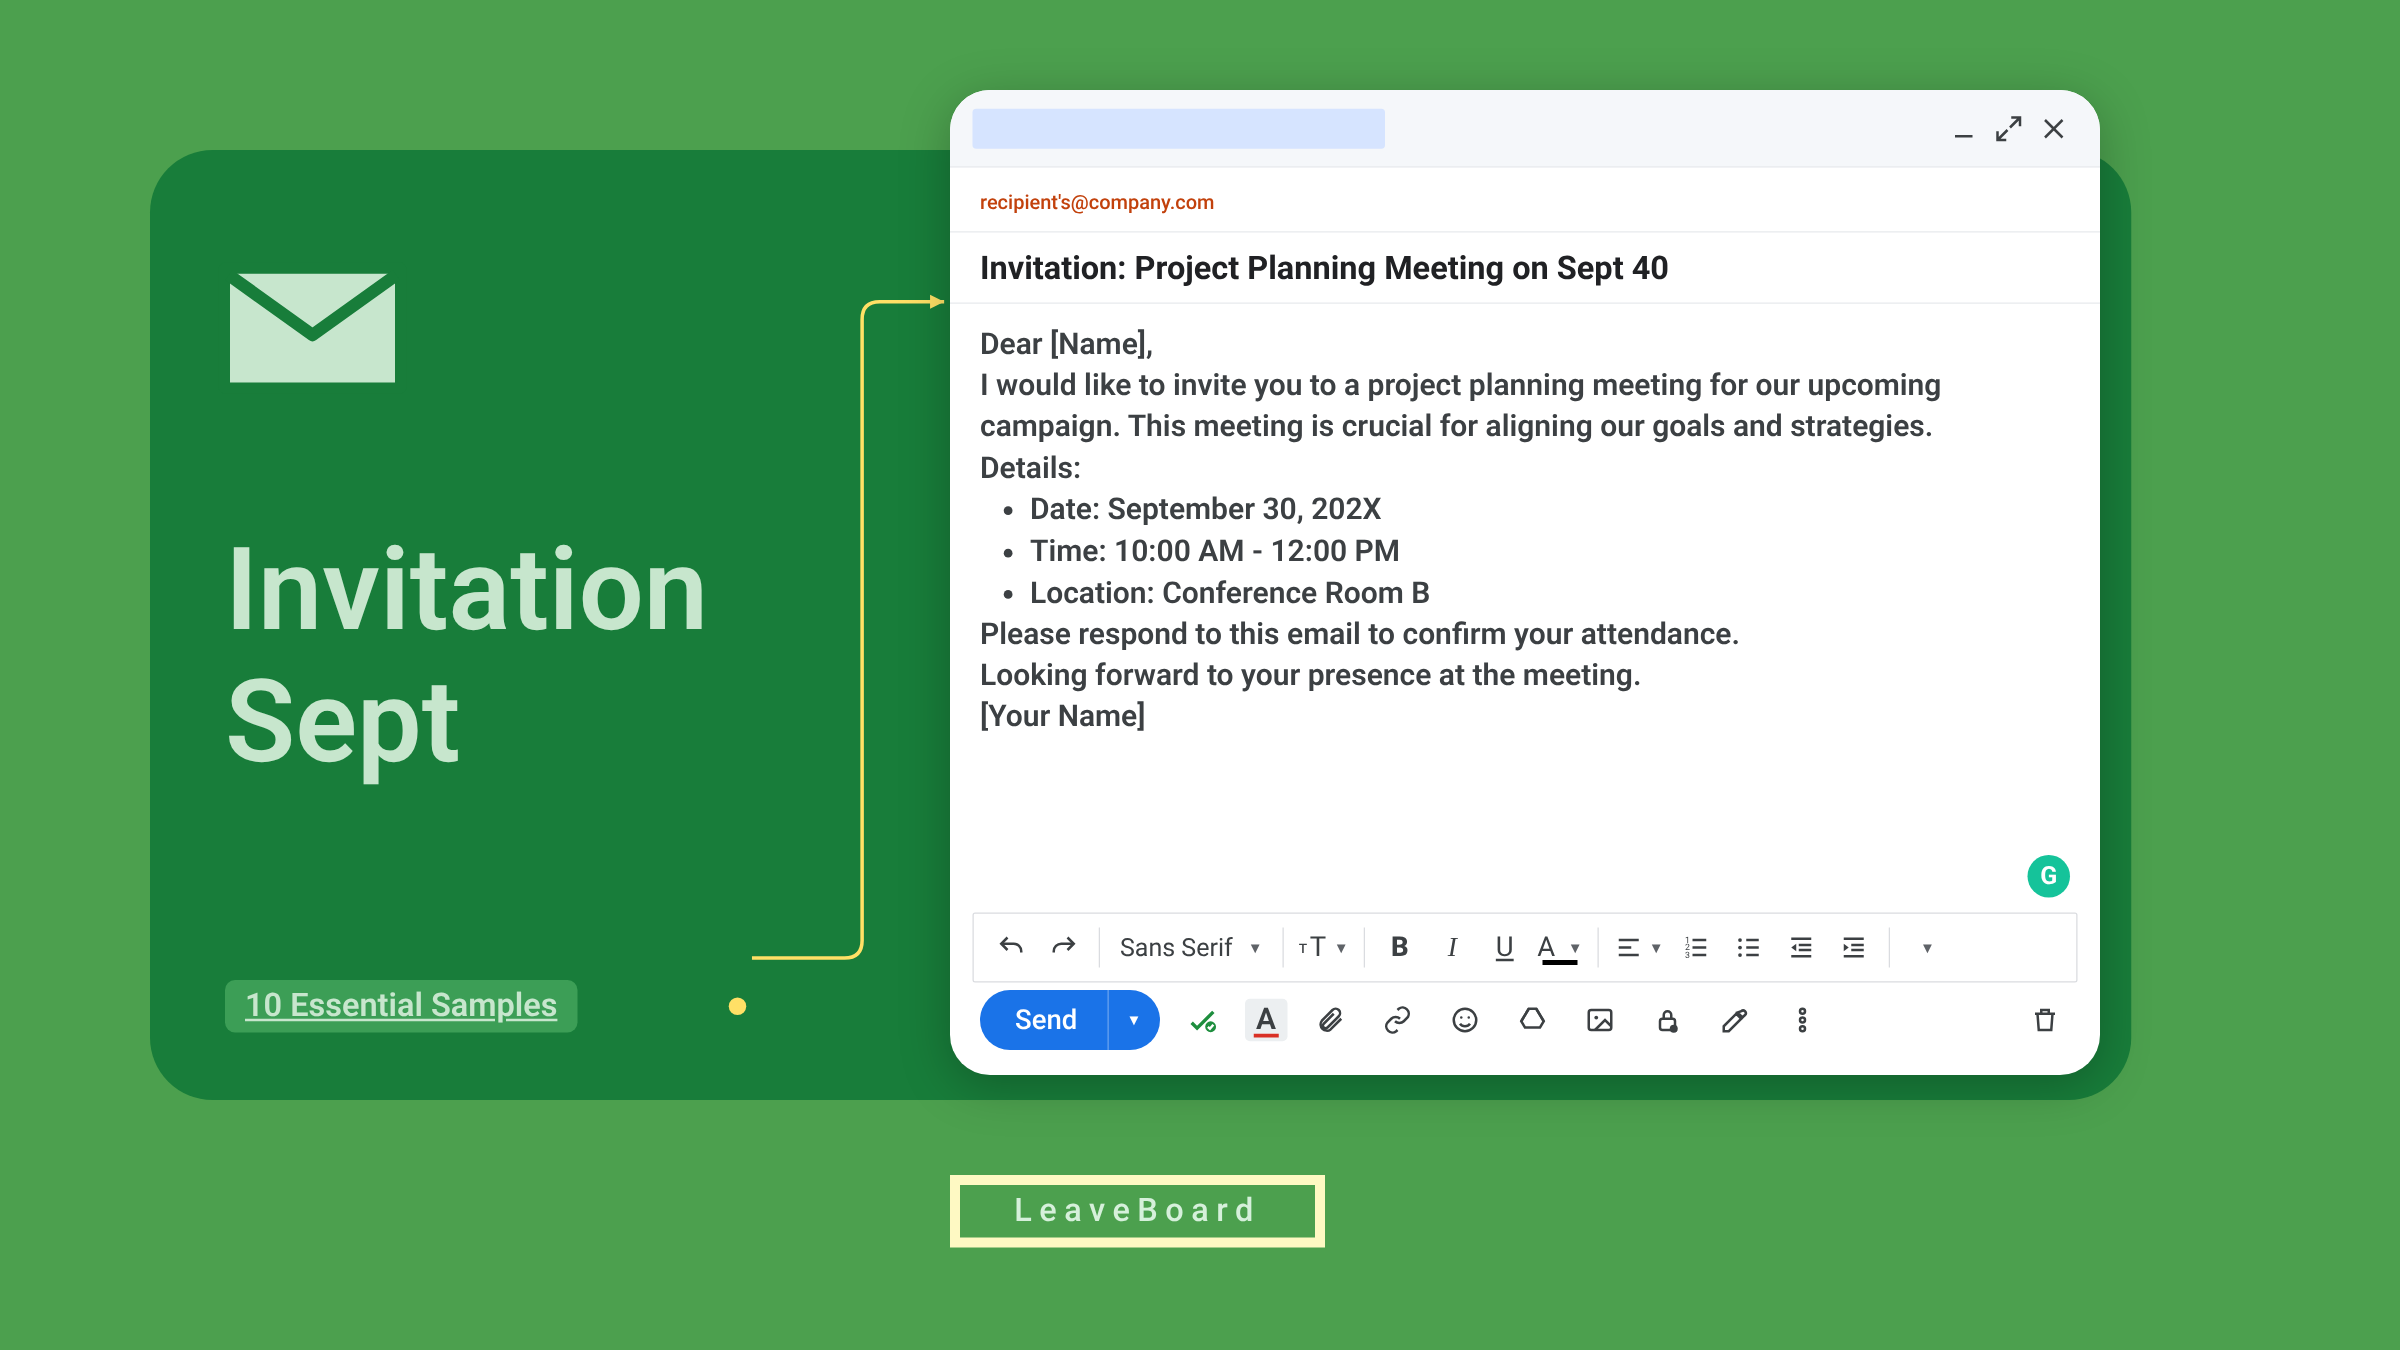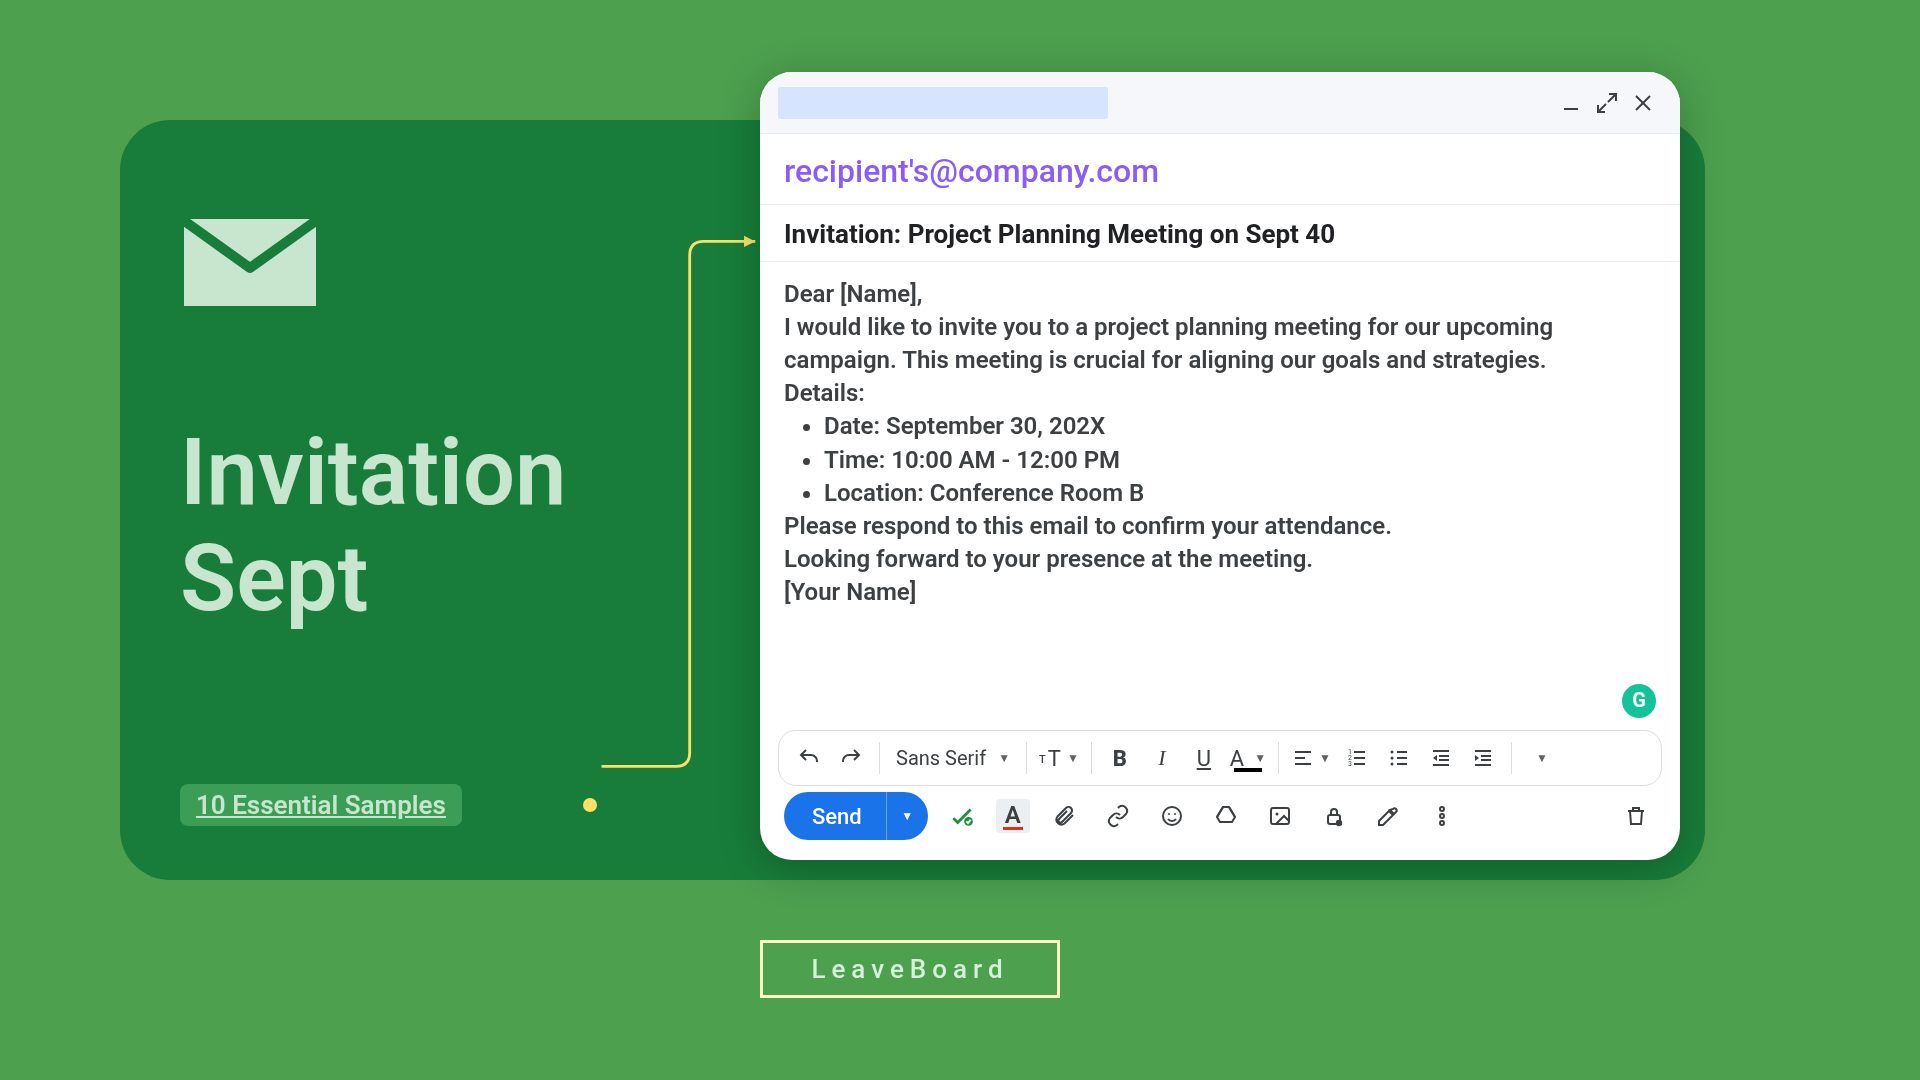--- a/index.html
+++ b/index.html
@@ -70,22 +70,22 @@
   .title-chip {
     width: 330px; height: 32px;
     background: #d6e4ff;
     border-radius: 3px;
   }
   .window-controls { display:flex; gap: 10px; align-items:center; color:#3c4043; }
   .wc { width: 26px; height: 26px; display:flex; align-items:center; justify-content:center; cursor:pointer; font-size:20px; font-weight:700; }
   .recipient-row {
     padding: 18px 24px 14px 24px;
     border-bottom: 1px solid #e8eaed;
-    color: #8b5cf6;
-    font-size: 32px;
+    color: #c2410c;
+    font-size: 16px;
     font-weight: 500;
   }
   .subject-row {
     padding: 14px 24px 12px 24px;
     border-bottom: 1px solid #e8eaed;
     color: #202124;
     font-size: 26px;
     font-weight: 700;
   }
   .body-area {
@@ -104,21 +104,21 @@
     right: 24px; bottom: 12px;
     width: 34px; height: 34px;
     background: #15c39a;
     border-radius: 50%;
     display:flex; align-items:center; justify-content:center;
     color:#fff; font-weight:700; font-size:20px;
   }
   .format-toolbar {
     margin: 0 18px;
     border: 1px solid #dadce0;
-    border-radius: 18px;
+    border-radius: 2px;
     height: 56px;
     display:flex; align-items:center;
     padding: 0 10px;
     gap: 2px;
   }
   .tb { height: 40px; min-width: 40px; display:flex; align-items:center; justify-content:center; color:#3c4043; font-size:22px; cursor:pointer; border-radius:4px; padding:0 4px; }
   .tb.font { font-size:20px; min-width:130px; justify-content:space-between; padding:0 8px; gap:8px; }
   .tb .caret { font-size:12px; color:#5f6368; margin-left:4px; }
   .sep { width:1px; height:32px; background:#dadce0; margin:0 6px; }
   .tb.bold { font-weight:800; }
@@ -145,21 +145,21 @@
   }
   .send-main { padding: 0 24px 0 28px; height:100%; display:flex; align-items:center; cursor:pointer; }
   .send-drop { width:42px; height:100%; display:flex; align-items:center; justify-content:center; border-left:1px solid rgba(255,255,255,0.35); cursor:pointer; }
   .bt { width:40px; height:40px; display:flex; align-items:center; justify-content:center; color:#3c4043; font-size:24px; cursor:pointer; border-radius:50%; }
   .bt.boxed { background:#eceff1; border-radius:4px; width:34px; height:34px; }
   .bt .ul { display:inline-block; border-bottom:3px solid #d93025; padding:0 2px; line-height:1; }
   .brand-box {
     position:absolute;
     left: 760px; top: 940px;
     width: 300px; height: 58px;
-    border: 3px solid #fef9c3;
+    border: 8px solid #fef9c3;
     color: #d6f0db;
     display:flex; align-items:center; justify-content:center;
     font-size: 26px;
     letter-spacing: 6px;
     font-weight: 500;
   }
   svg.icon { width:24px; height:24px; stroke:#3c4043; fill:none; stroke-width:2; }
 </style>
 </head>
 <body>

